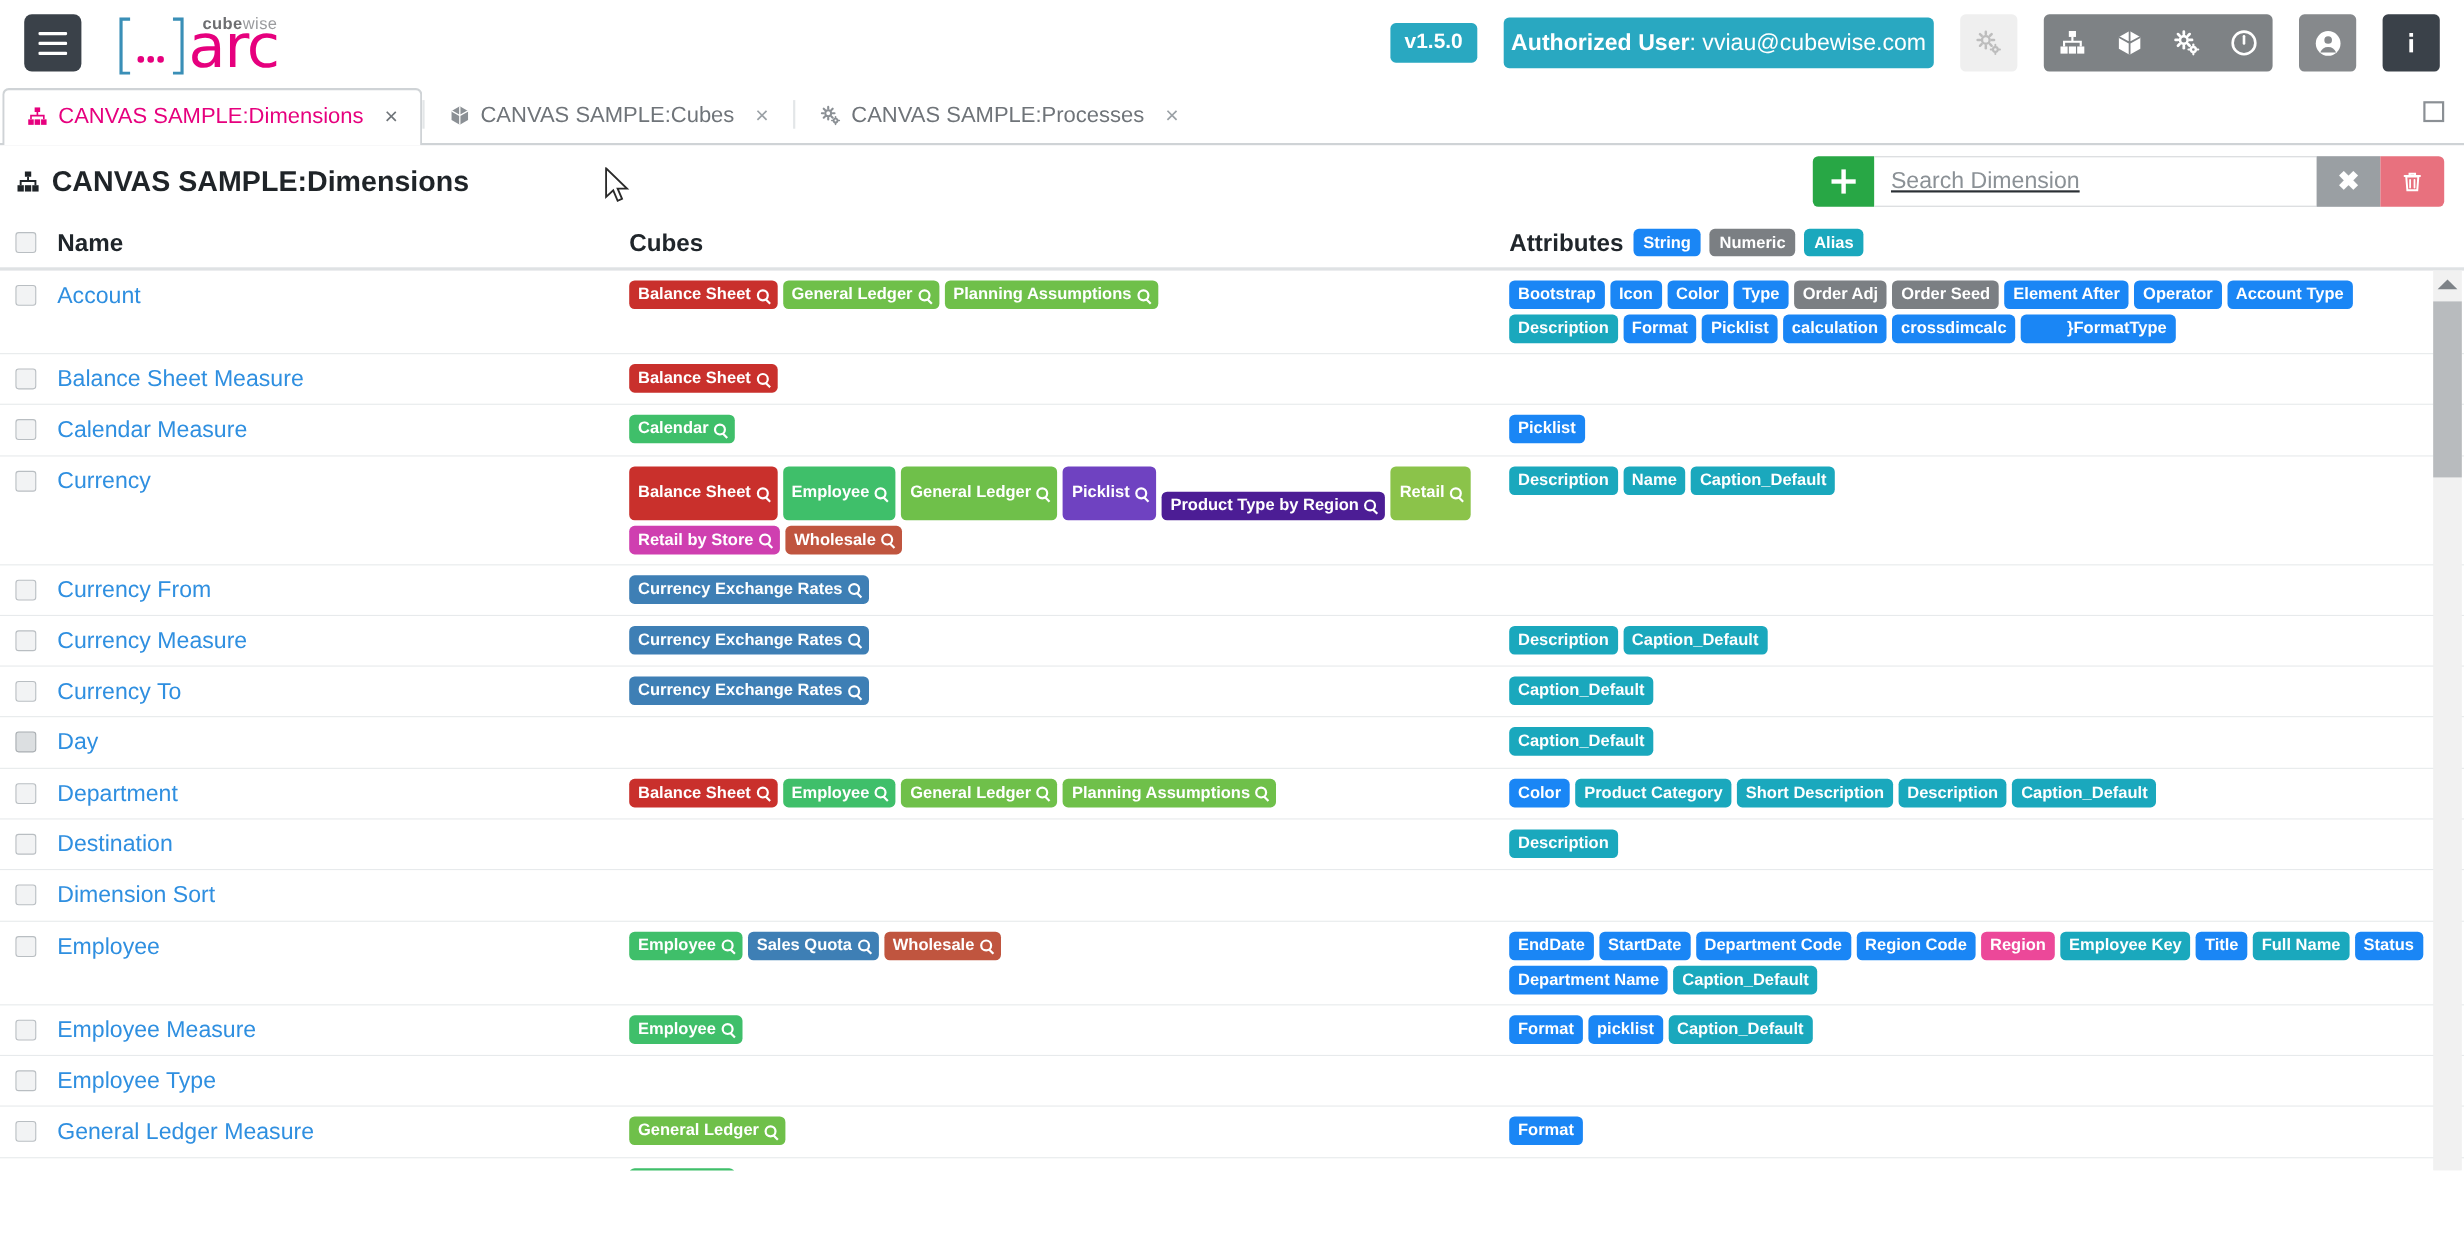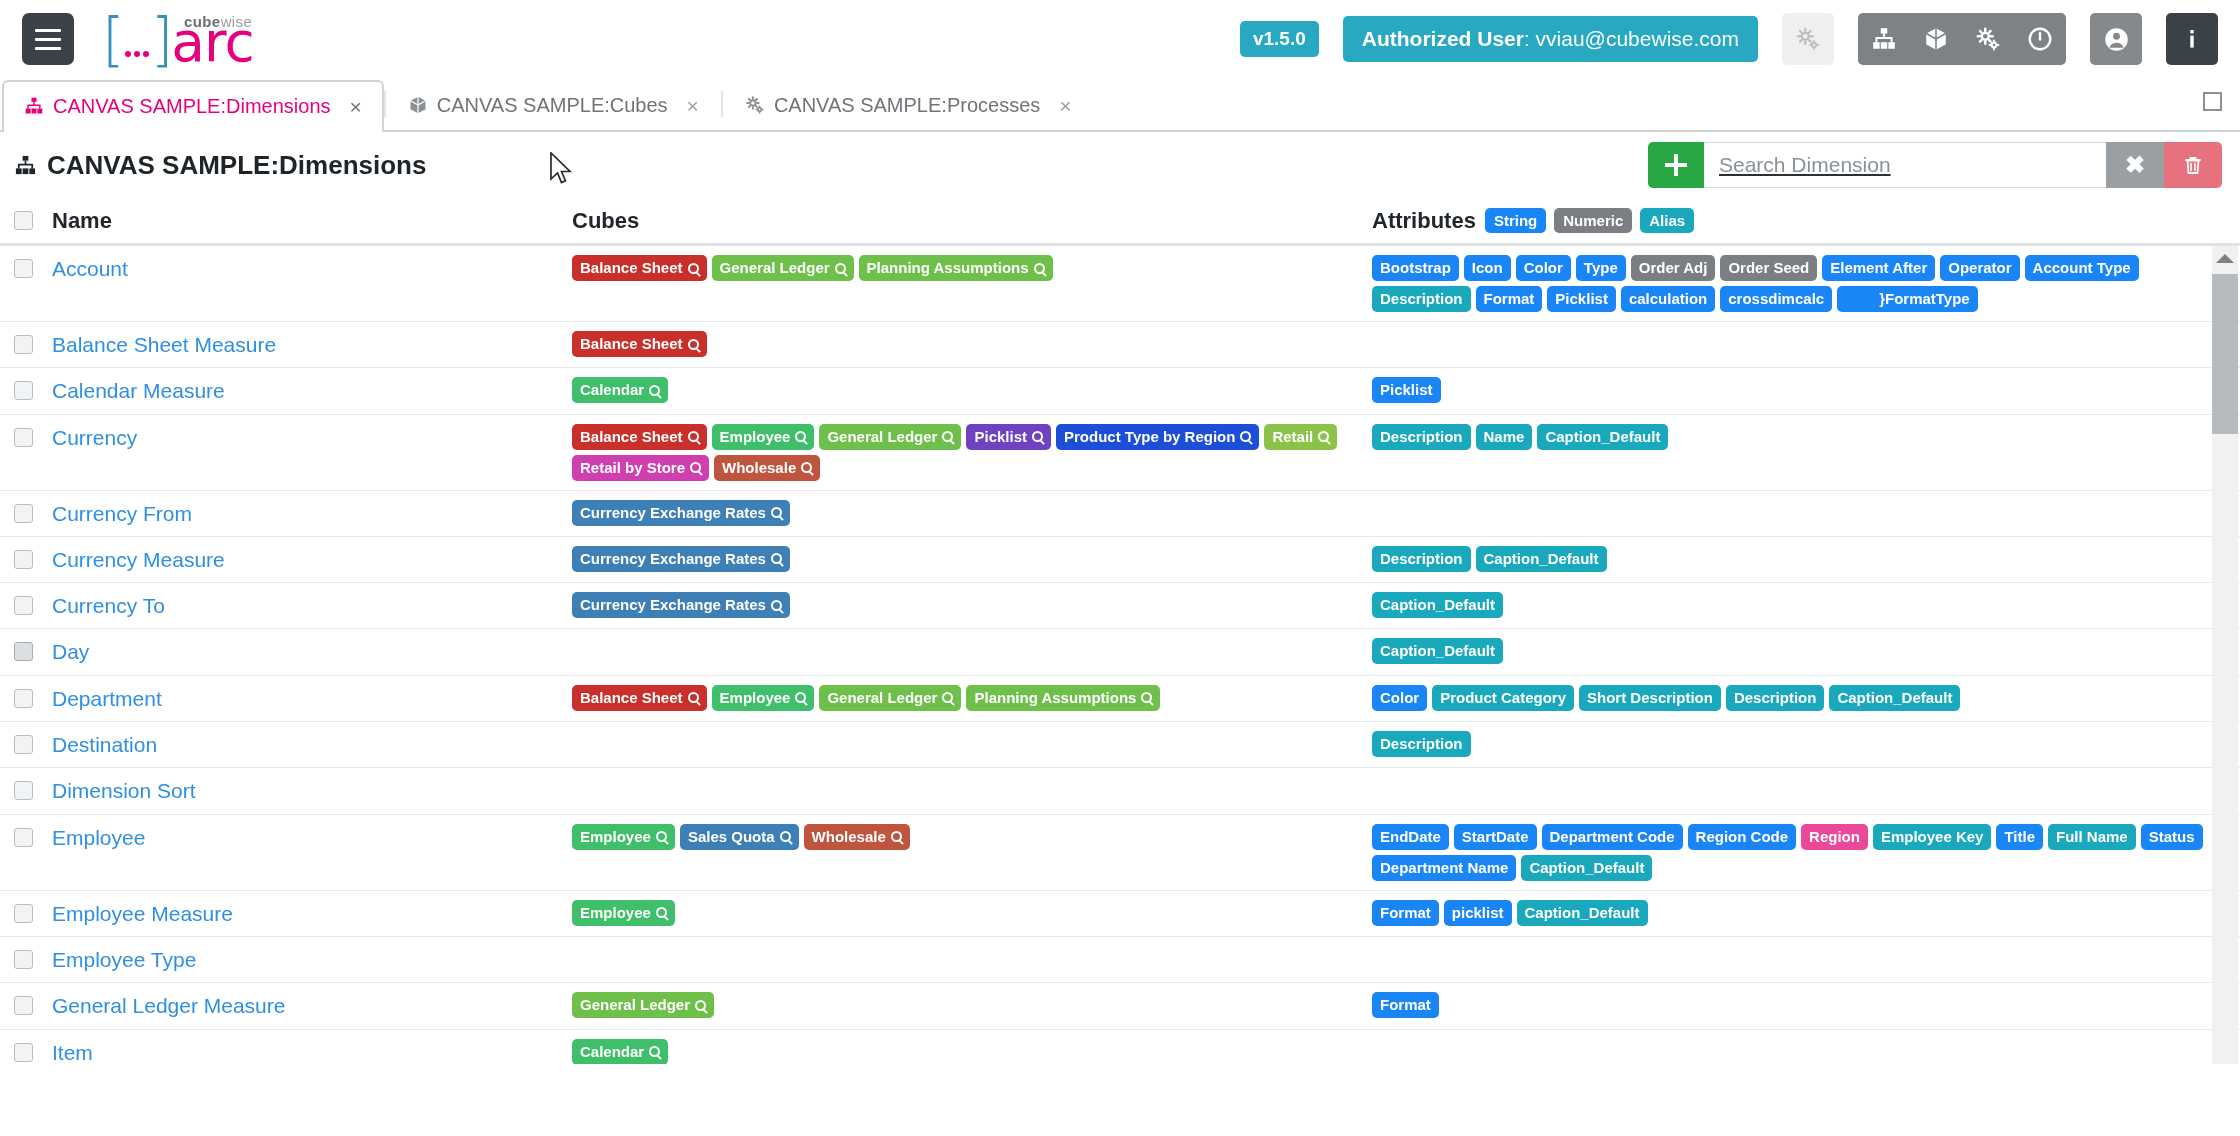--- a/index.html
+++ b/index.html
@@ -68,21 +68,21 @@
   }
   .version-badge {
     background: #29a8c1; color:#fff;
     font-size: 19px; font-weight: 700;
     padding: 7px 13px; border-radius: 5px;
     cursor: pointer;
   }
   .auth-user {
     background: #29a8c1; color:#fff;
     font-size: 21px;
-    padding: 11px 19px; border-radius: 5px;
+    padding: 11px 7px; border-radius: 5px;
     white-space: nowrap;
     cursor: pointer;
   }
   .auth-user b { font-weight: 700; }
   .auth-user span { font-weight: 400; }
 
   .tb-btn {
     width: 52px; height: 52px;
     border-radius: 5px;
     display:flex; align-items:center; justify-content:center;
@@ -582,21 +582,21 @@
               <span class="mag"></span>
             </span>
             <span class="badge" style="background: rgb(111, 192, 74);">
               <span>General Ledger</span>
               <span class="mag"></span>
             </span>
             <span class="badge" style="background: rgb(111, 66, 193);">
               <span>Picklist</span>
               <span class="mag"></span>
             </span>
-            <span class="badge" style="background: #1d4ed8;">
+            <span class="badge" style="background: #4c1d95; margin-top: 23px;">
               <span>Product Type by Region</span>
               <span class="mag"></span>
             </span>
             <span class="badge" style="background: rgb(139, 195, 74);">
               <span>Retail</span>
               <span class="mag"></span>
             </span>
             <span class="badge" style="background: rgb(207, 63, 176);">
               <span>Retail by Store</span>
               <span class="mag"></span>

